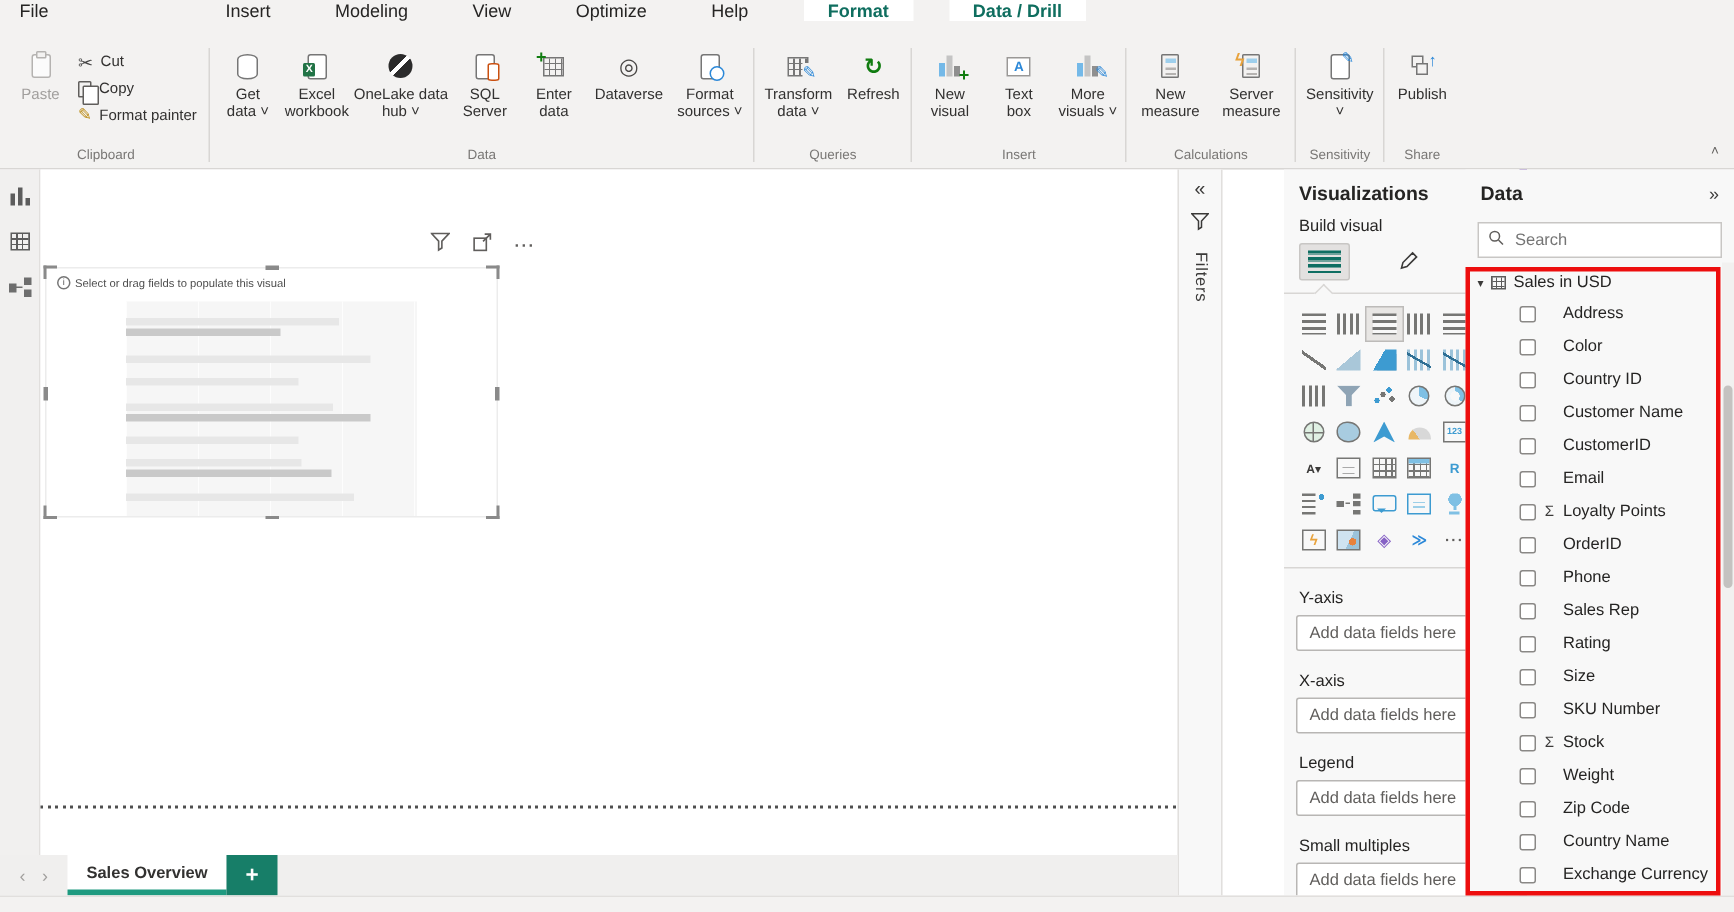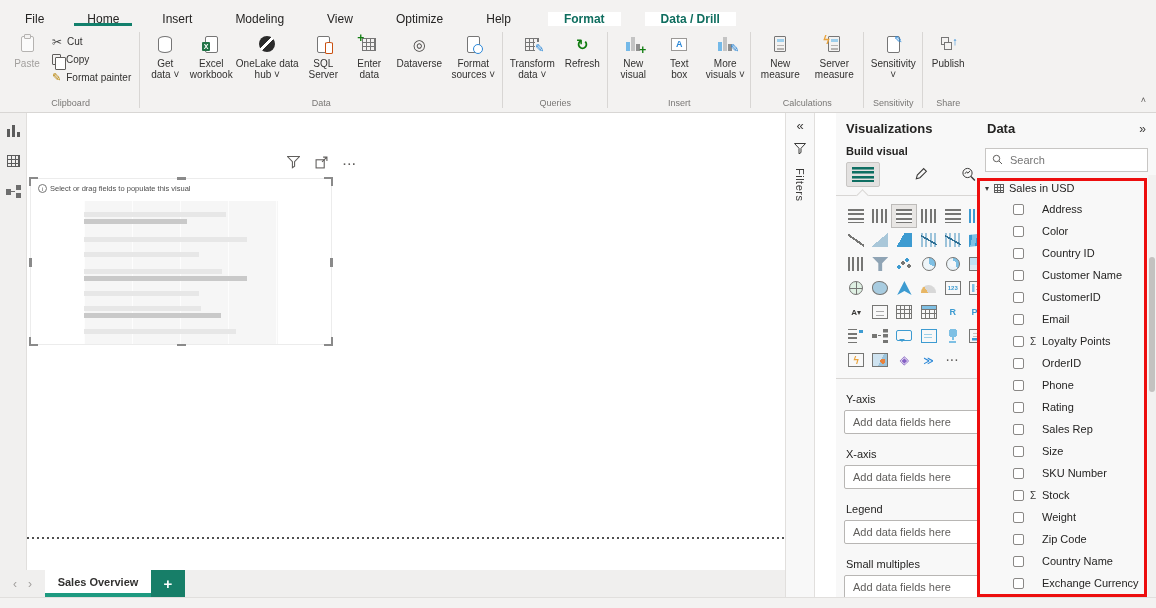--- a/index.html
+++ b/index.html
@@ -2,21 +2,21 @@
 <html><head>
 <meta charset="utf-8">
 <style>
   html,body{margin:0;padding:0;background:#fff;}
   #app{position:relative;width:1156px;height:608px;background:#fff;overflow:hidden;
        font-family:"Liberation Sans","DejaVu Sans",sans-serif;color:#252423;box-sizing:border-box;}
   #app *{box-sizing:border-box;}
 
   
   .tabbar{position:absolute;left:0;top:0;width:100%;height:26px;background:#f3f2f1;}
-  .tabs-host{display:flex;height:100%;align-items:flex-end;padding-left:12px;gap:17px;}
+  .tabs-host{display:flex;height:100%;align-items:flex-start;padding-left:0;gap:17px;}
   .tab{padding:0 13px;font-size:12px;display:flex;align-items:center;cursor:pointer;color:#252423;white-space:nowrap;}
   .tab.active{font-weight:400;box-shadow:inset 0 -3px 0 #12806C;margin-top:24px;}
   .tab.ctx{background:#fff;color:#0f6e5f;font-weight:600;margin-left:7px;padding:0 16px;}
 
   
   .ribbon{position:absolute;left:0;top:26px;width:100%;height:87px;background:#f3f2f1;
           border-bottom:1px solid #d8d6d4;display:flex;align-items:stretch;padding:2px 4px 0 4px;}
   .rgroup{display:flex;flex-direction:column;}
   .rbtns{flex:1;display:flex;align-items:flex-start;}
   .rglabel{height:15px;font-size:9px;color:#797775;text-align:center;line-height:13px;}
@@ -112,26 +112,26 @@
   .skb.d{background:#c9c9c9;}
 
   
   .filters{position:absolute;left:785px;top:113px;width:30px;height:484px;background:#f8f8f8;
            border-left:1px solid #e1dfdd;border-right:1px solid #e1dfdd;
            display:flex;flex-direction:column;align-items:center;padding-top:6px;gap:9px;}
   .fexp{font-size:13px;color:#3b3a39;cursor:pointer;line-height:13px;}
   .fvert{writing-mode:vertical-rl;font-size:11px;color:#3b3a39;letter-spacing:.5px;}
 
   
-  .vizpane{position:absolute;left:836px;top:113px;width:162px;height:484px;background:#f8f8f8;
-           border-right:1px solid #4c1d95;overflow:hidden;}
+  .vizpane{position:absolute;left:856px;top:113px;width:162px;height:484px;background:#f8f8f8;
+           border-right:5px solid #4c1d95;overflow:hidden;}
   .p-head{display:flex;justify-content:space-between;align-items:center;padding:8px 10px 0 10px;}
   .p-title{font-size:13px;font-weight:700;color:#252423;}
   .p-col{font-size:12px;color:#3b3a39;cursor:pointer;}
-  .bv-label{font-size:11px;font-weight:700;color:#252423;padding:9px 10px 3px 10px;}
+  .bv-label{font-size:11px;font-weight:400;color:#252423;padding:9px 10px 3px 10px;}
   .vtabs{display:flex;align-items:center;justify-content:space-between;padding:2px 20px 8px 10px;
          border-bottom:1px solid #d8d6d4;position:relative;}
   .vtab-build{width:34px;height:25px;background:#e3e1e0;border:1px solid #c8c6c4;border-radius:2px;
               display:flex;align-items:center;justify-content:center;cursor:pointer;}
   .stripes{width:22px;height:15px;background:repeating-linear-gradient(to bottom,#0e6e62 0 2px,rgba(14,110,98,.55) 2px 3px,transparent 3px 4.5px);}
   .vtab-ic{cursor:pointer;display:flex;align-items:center;}
   .vtabs::after{content:"";position:absolute;left:22px;bottom:-5px;width:8px;height:8px;background:#f8f8f8;
                 border-left:1px solid #d8d6d4;border-top:1px solid #d8d6d4;transform:rotate(45deg);}
   .vgrid{display:grid;grid-template-columns:repeat(6,1fr);row-gap:10px;padding:13px 8px 11px 8px;border-bottom:1px solid #d8d6d4;}
   .vi{width:16px;height:14px;margin:0 auto;position:relative;cursor:pointer;}
@@ -738,27 +738,27 @@
 
           <div class="frow">
             <span class="cb"></span>
             <span class="sg"></span>
             <span class="fl">Phone</span>
           </div>
 
           <div class="frow">
             <span class="cb"></span>
             <span class="sg"></span>
+            <span class="fl">Sales Rep</span>
+          </div>
+
+          <div class="frow">
+            <span class="cb"></span>
+            <span class="sg"></span>
             <span class="fl">Rating</span>
-          </div>
-
-          <div class="frow">
-            <span class="cb"></span>
-            <span class="sg"></span>
-            <span class="fl">Sales Rep</span>
           </div>
 
           <div class="frow">
             <span class="cb"></span>
             <span class="sg"></span>
             <span class="fl">Size</span>
           </div>
 
           <div class="frow">
             <span class="cb"></span>

